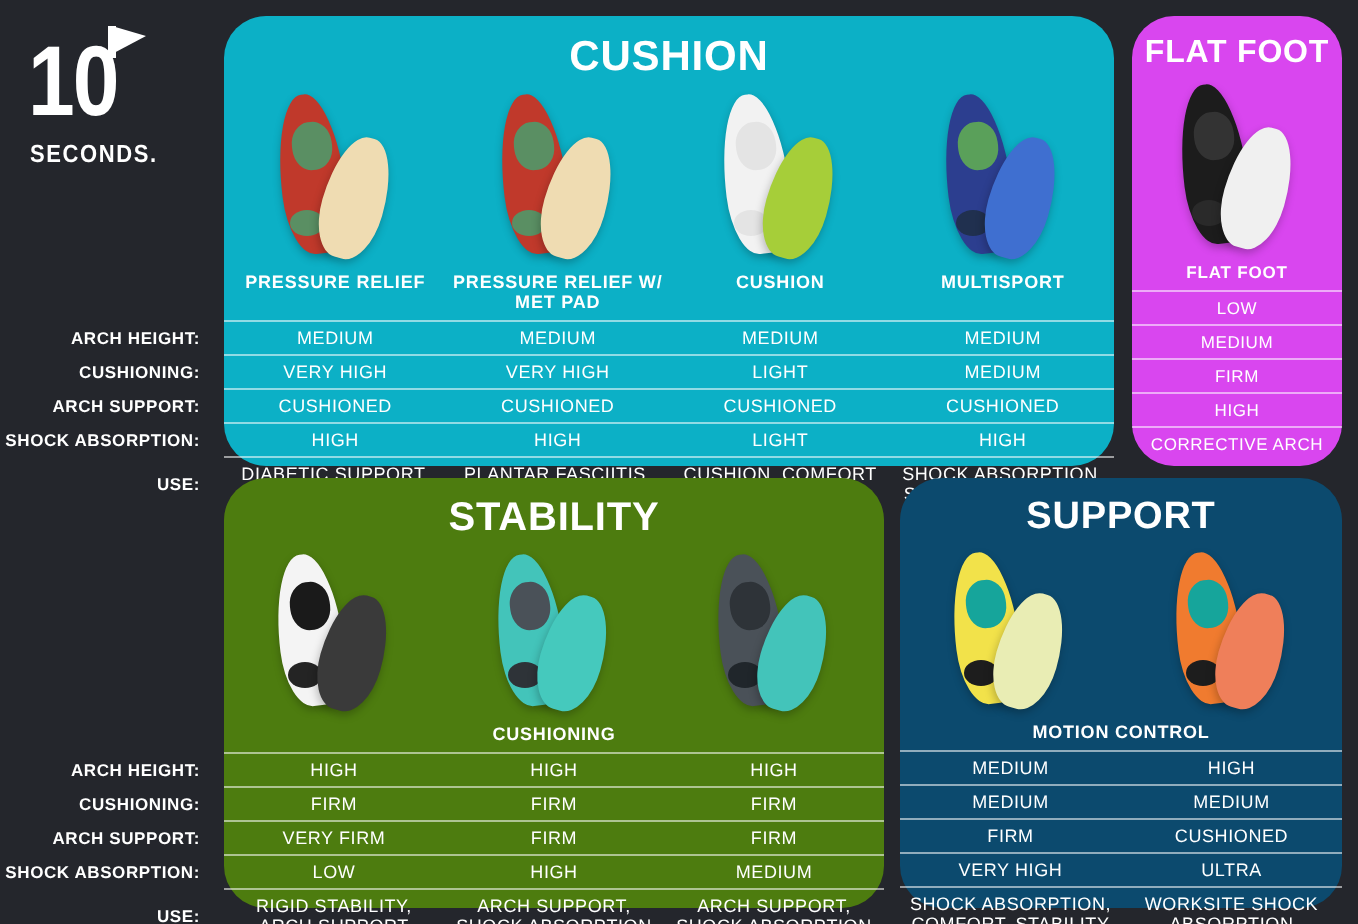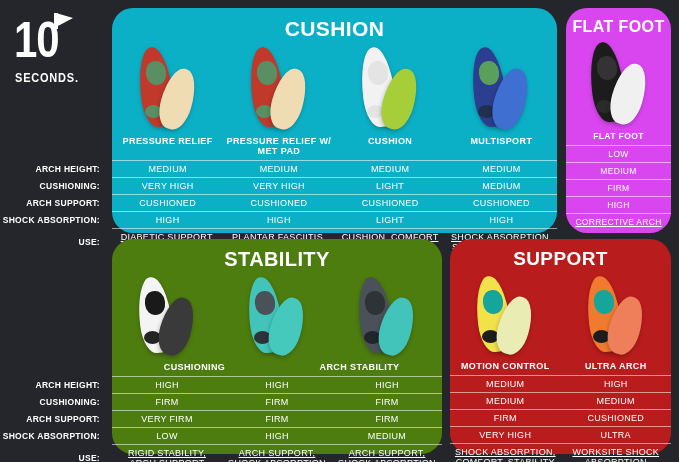--- a/index.html
+++ b/index.html
@@ -32,21 +32,21 @@
   
   .panel{position:absolute;border-radius:21px;box-sizing:border-box;}
   .panel-title{
     color:#fff;font-weight:bold;text-align:center;
     letter-spacing:0.4px;
   }
 
   #panel-cushion{left:112px;top:8px;width:445px;height:225px;background:#0cb0c6;}
   #panel-flatfoot{left:566px;top:8px;width:105px;height:225px;background:#d946ef;}
   #panel-stability{left:112px;top:239px;width:330px;height:215px;background:#4d7c0f;}
-  #panel-support{left:450px;top:239px;width:221px;height:215px;background:#b91c1c;}
+  #panel-support{left:450px;top:239px;width:221px;height:215px;background:#0c4a6e;}
 
   #panel-cushion .panel-title{font-size:21px;padding-top:9px;}
   #panel-flatfoot .panel-title{font-size:16px;padding-top:10px;}
   #panel-stability .panel-title{font-size:20px;padding-top:9px;}
   #panel-support .panel-title{font-size:19px;padding-top:9px;}
 
   
   .products{display:flex;width:100%;box-sizing:border-box;}
   .product{flex:1;display:flex;align-items:flex-end;justify-content:center;position:relative;}
   .shoe-wrap{position:relative;width:72px;height:78px;}
@@ -67,21 +67,21 @@
   .tbl{width:100%;box-sizing:border-box;}
   .trow{display:flex;width:100%;}
   .tcell{
     flex:1;text-align:center;color:#fff;
     font-size:9px;letter-spacing:0.3px;
     padding:3px 2px;line-height:10px;
     box-sizing:border-box;
   }
   .trow.head .tcell{font-weight:bold;font-size:9px;letter-spacing:0.4px;padding-bottom:4px;}
   .trow.body{border-top:1px solid rgba(255,255,255,.55);justify-content:flex-end;}
-  .trow.use .tcell{line-height:10px;padding:3px 2px 4px;text-decoration:underline;}
+  .trow.use .tcell{line-height:10px;padding:3px 2px 4px;}
 
   #panel-flatfoot .tcell{font-size:8.5px;}
   #panel-flatfoot .trow.head .tcell{font-size:8.5px;}
 
   
   .labels{position:absolute;text-align:right;}
   .labels .lbl{
     color:#fff;font-weight:bold;font-size:8.5px;letter-spacing:0.3px;
     white-space:nowrap;position:absolute;right:0;
   }
@@ -250,21 +250,20 @@
             <div class="sole back" style="background: rgb(74, 81, 88); height: 76px;"></div>
             <div class="archpad" style="background: rgb(46, 51, 56); width: 20px; height: 24px; left: 14px; top: 14px; transform: rotate(-7deg);"></div>
             <div class="heelpad" style="background: rgb(32, 38, 43); width: 17px; height: 13px; left: 13px; top: 54px;"></div>
             <div class="sole front" style="background: rgb(67, 196, 186); height: 59px; top: 20px;"></div>
           </div>
         </div>
       </div>
     <div class="tbl">
         <div class="trow head">
           <div class="tcell">CUSHIONING</div>
-          <div class="tcell">ARCH STABILITY</div>
         </div>
         <div class="trow body">
           <div class="tcell">HIGH</div>
           <div class="tcell">HIGH</div>
           <div class="tcell">HIGH</div>
         </div>
         <div class="trow body">
           <div class="tcell">FIRM</div>
           <div class="tcell">FIRM</div>
           <div class="tcell">FIRM</div>
@@ -303,21 +302,20 @@
             <div class="sole back" style="background: rgb(240, 123, 47); height: 76px;"></div>
             <div class="archpad" style="background: rgb(22, 165, 155); width: 20px; height: 24px; left: 14px; top: 14px; transform: rotate(-7deg);"></div>
             <div class="heelpad" style="background: rgb(29, 29, 29); width: 17px; height: 13px; left: 13px; top: 54px;"></div>
             <div class="sole front" style="background: rgb(239, 127, 90); height: 59px; top: 20px;"></div>
           </div>
         </div>
       </div>
     <div class="tbl">
         <div class="trow head">
           <div class="tcell">MOTION CONTROL</div>
-          <div class="tcell">ULTRA ARCH</div>
         </div>
         <div class="trow body">
           <div class="tcell">MEDIUM</div>
           <div class="tcell">HIGH</div>
         </div>
         <div class="trow body">
           <div class="tcell">MEDIUM</div>
           <div class="tcell">MEDIUM</div>
         </div>
         <div class="trow body">

